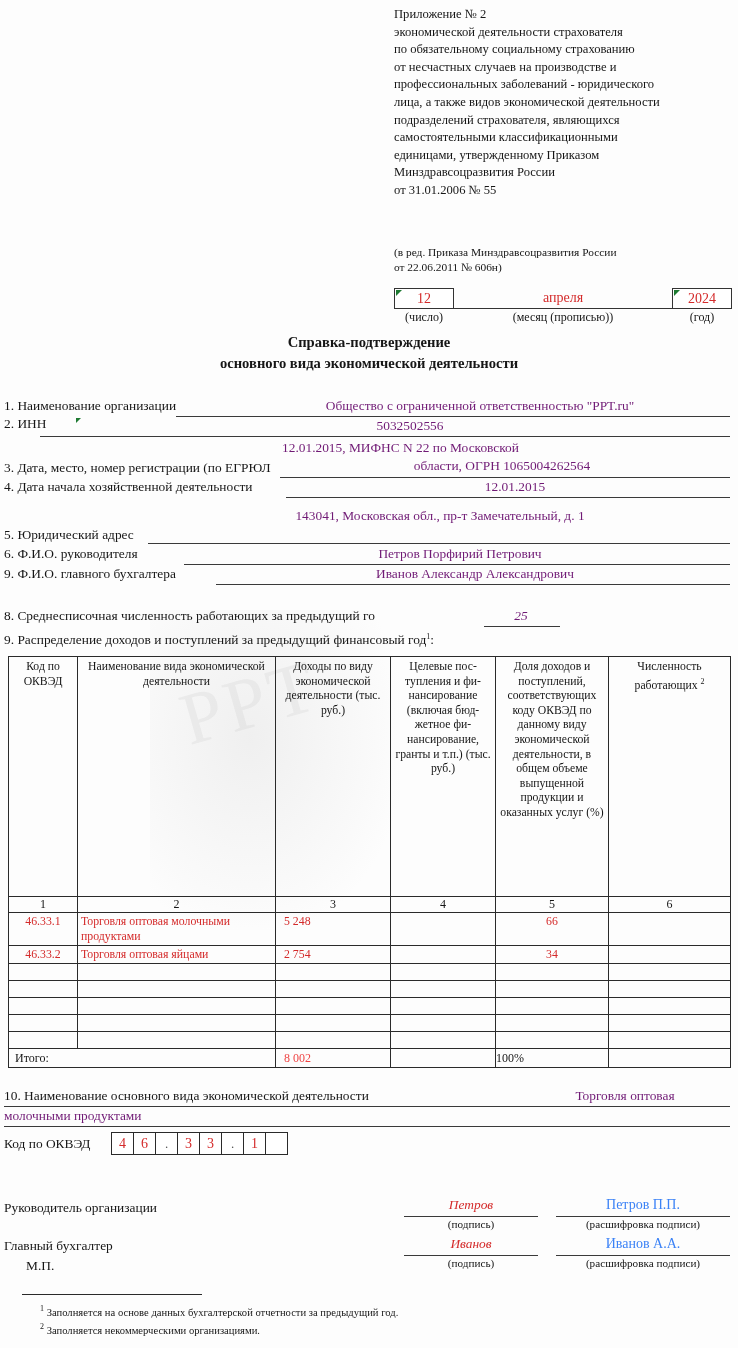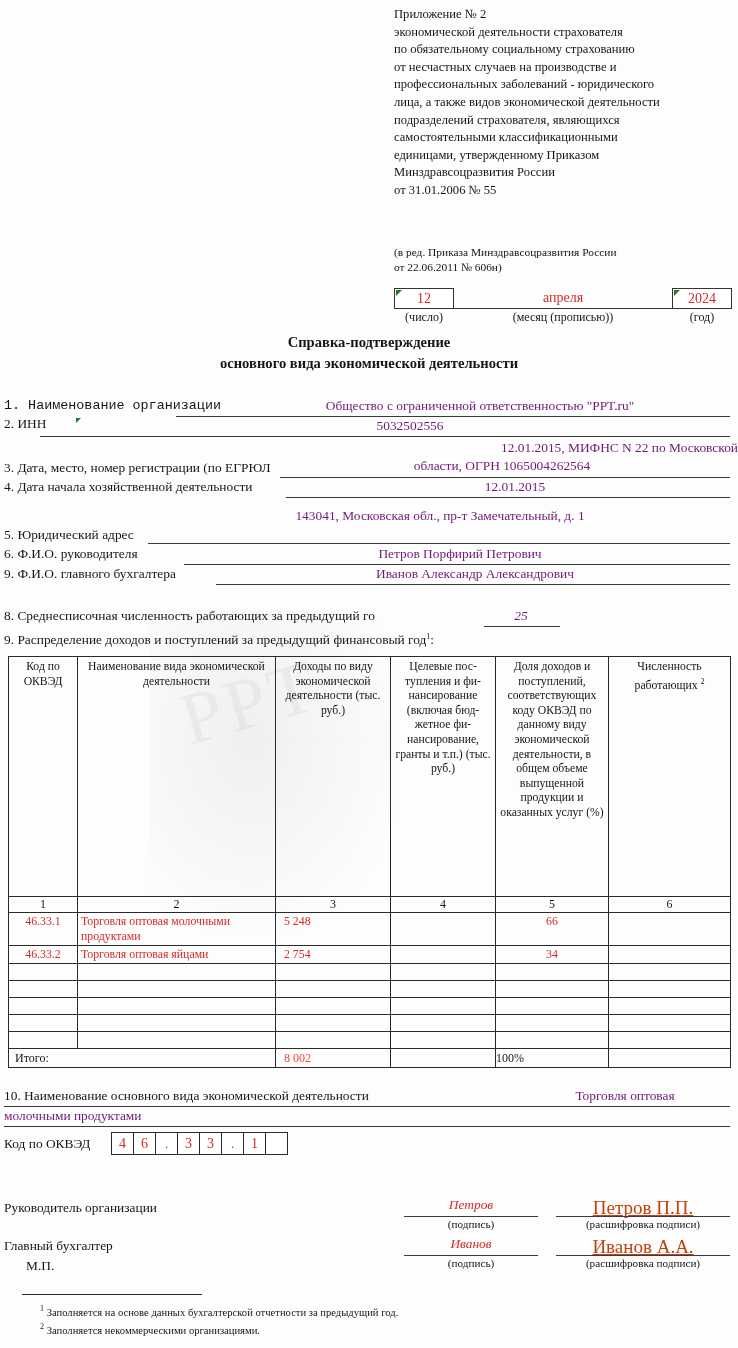--- a/index.html
+++ b/index.html
@@ -209,24 +209,23 @@
   .sig { position: absolute; font-size: 13.4px; }
   .sigval {
     position: absolute;
     color: #d42a2a;
     font-size: 13.4px;
     text-align: center;
     font-style: italic;
   }
   .signame {
     position: absolute;
-    color: #c2410c;
-    font-size: 19px;
-    text-align: center;
-    text-decoration: underline;
+    color: #3b82f6;
+    font-size: 14px;
+    text-align: center;
   }
   .sigcap { position: absolute; font-size: 11.2px; text-align: center; }
 
   
   .fnrule { position: absolute; left: 22px; top: 1294px; width: 180px; border-bottom: 1px solid #2a2a2a; }
   .fn { position: absolute; font-size: 10.6px; left: 40px; }
   .fn sup { font-size: 8px; }
 </style>
 </head>
 <body>
@@ -270,31 +269,31 @@
         <span>2024</span>
       </div>
       <div class="dcap c1">(число)</div>
       <div class="dcap c2">(месяц (прописью))</div>
       <div class="dcap c3">(год)</div>
     </div>
 
     <div class="title1">Справка-подтверждение</div>
     <div class="title2">основного вида экономической деятельности</div>
 
-    <div class="lbl" style="left:4px;  top:398px;font-family:Liberation Mono, monospace;">1. Наименование организации</div>
+    <div class="lbl" style="left:4px;  top:398px;">1. Наименование организации</div>
     <div class="val" style="left:230px; top:398px; width:500px;">Общество с ограниченной ответственностью "PPT.ru"</div>
     <div class="rule" style="left:176px; top:416px; width:554px;"></div>
 
     <div class="lbl" style="left:4px;  top:416px;">2. ИНН</div>
     <span class="gtri" style="left:76px; top:418px;"></span>
     <div class="val" style="left:90px;  top:418px; width:640px;">5032502556</div>
     <div class="rule" style="left:40px;  top:436px; width:690px;"></div>
 
     <div class="lbl" style="left:4px;  top:460px;">3. Дата, место, номер регистрации (по ЕГРЮЛ</div>
-    <div class="val" style="left:282px; top:440px; width:456px; text-align:right;">12.01.2015, МИФНС N 22 по Московской</div>
+    <div class="val" style="left:282px; top:440px; width:456px; text-align:left;">12.01.2015, МИФНС N 22 по Московской</div>
     <div class="val" style="left:282px; top:458px; width:440px; text-align:center;">области, ОГРН 1065004262564</div>
     <div class="rule" style="left:280px; top:477px; width:450px;"></div>
 
     <div class="lbl" style="left:4px;  top:479px;">4. Дата начала хозяйственной деятельности</div>
     <div class="val" style="left:300px; top:479px; width:430px;">12.01.2015</div>
     <div class="rule" style="left:286px; top:497px; width:444px;"></div>
 
     <div class="lbl" style="left:4px;  top:527px;">5. Юридический адрес</div>
     <div class="val" style="left:150px; top:508px; width:580px; text-align:center;">143041, Московская обл., пр-т Замечательный, д. 1</div>
     <div class="rule" style="left:148px; top:543px; width:582px;"></div>

